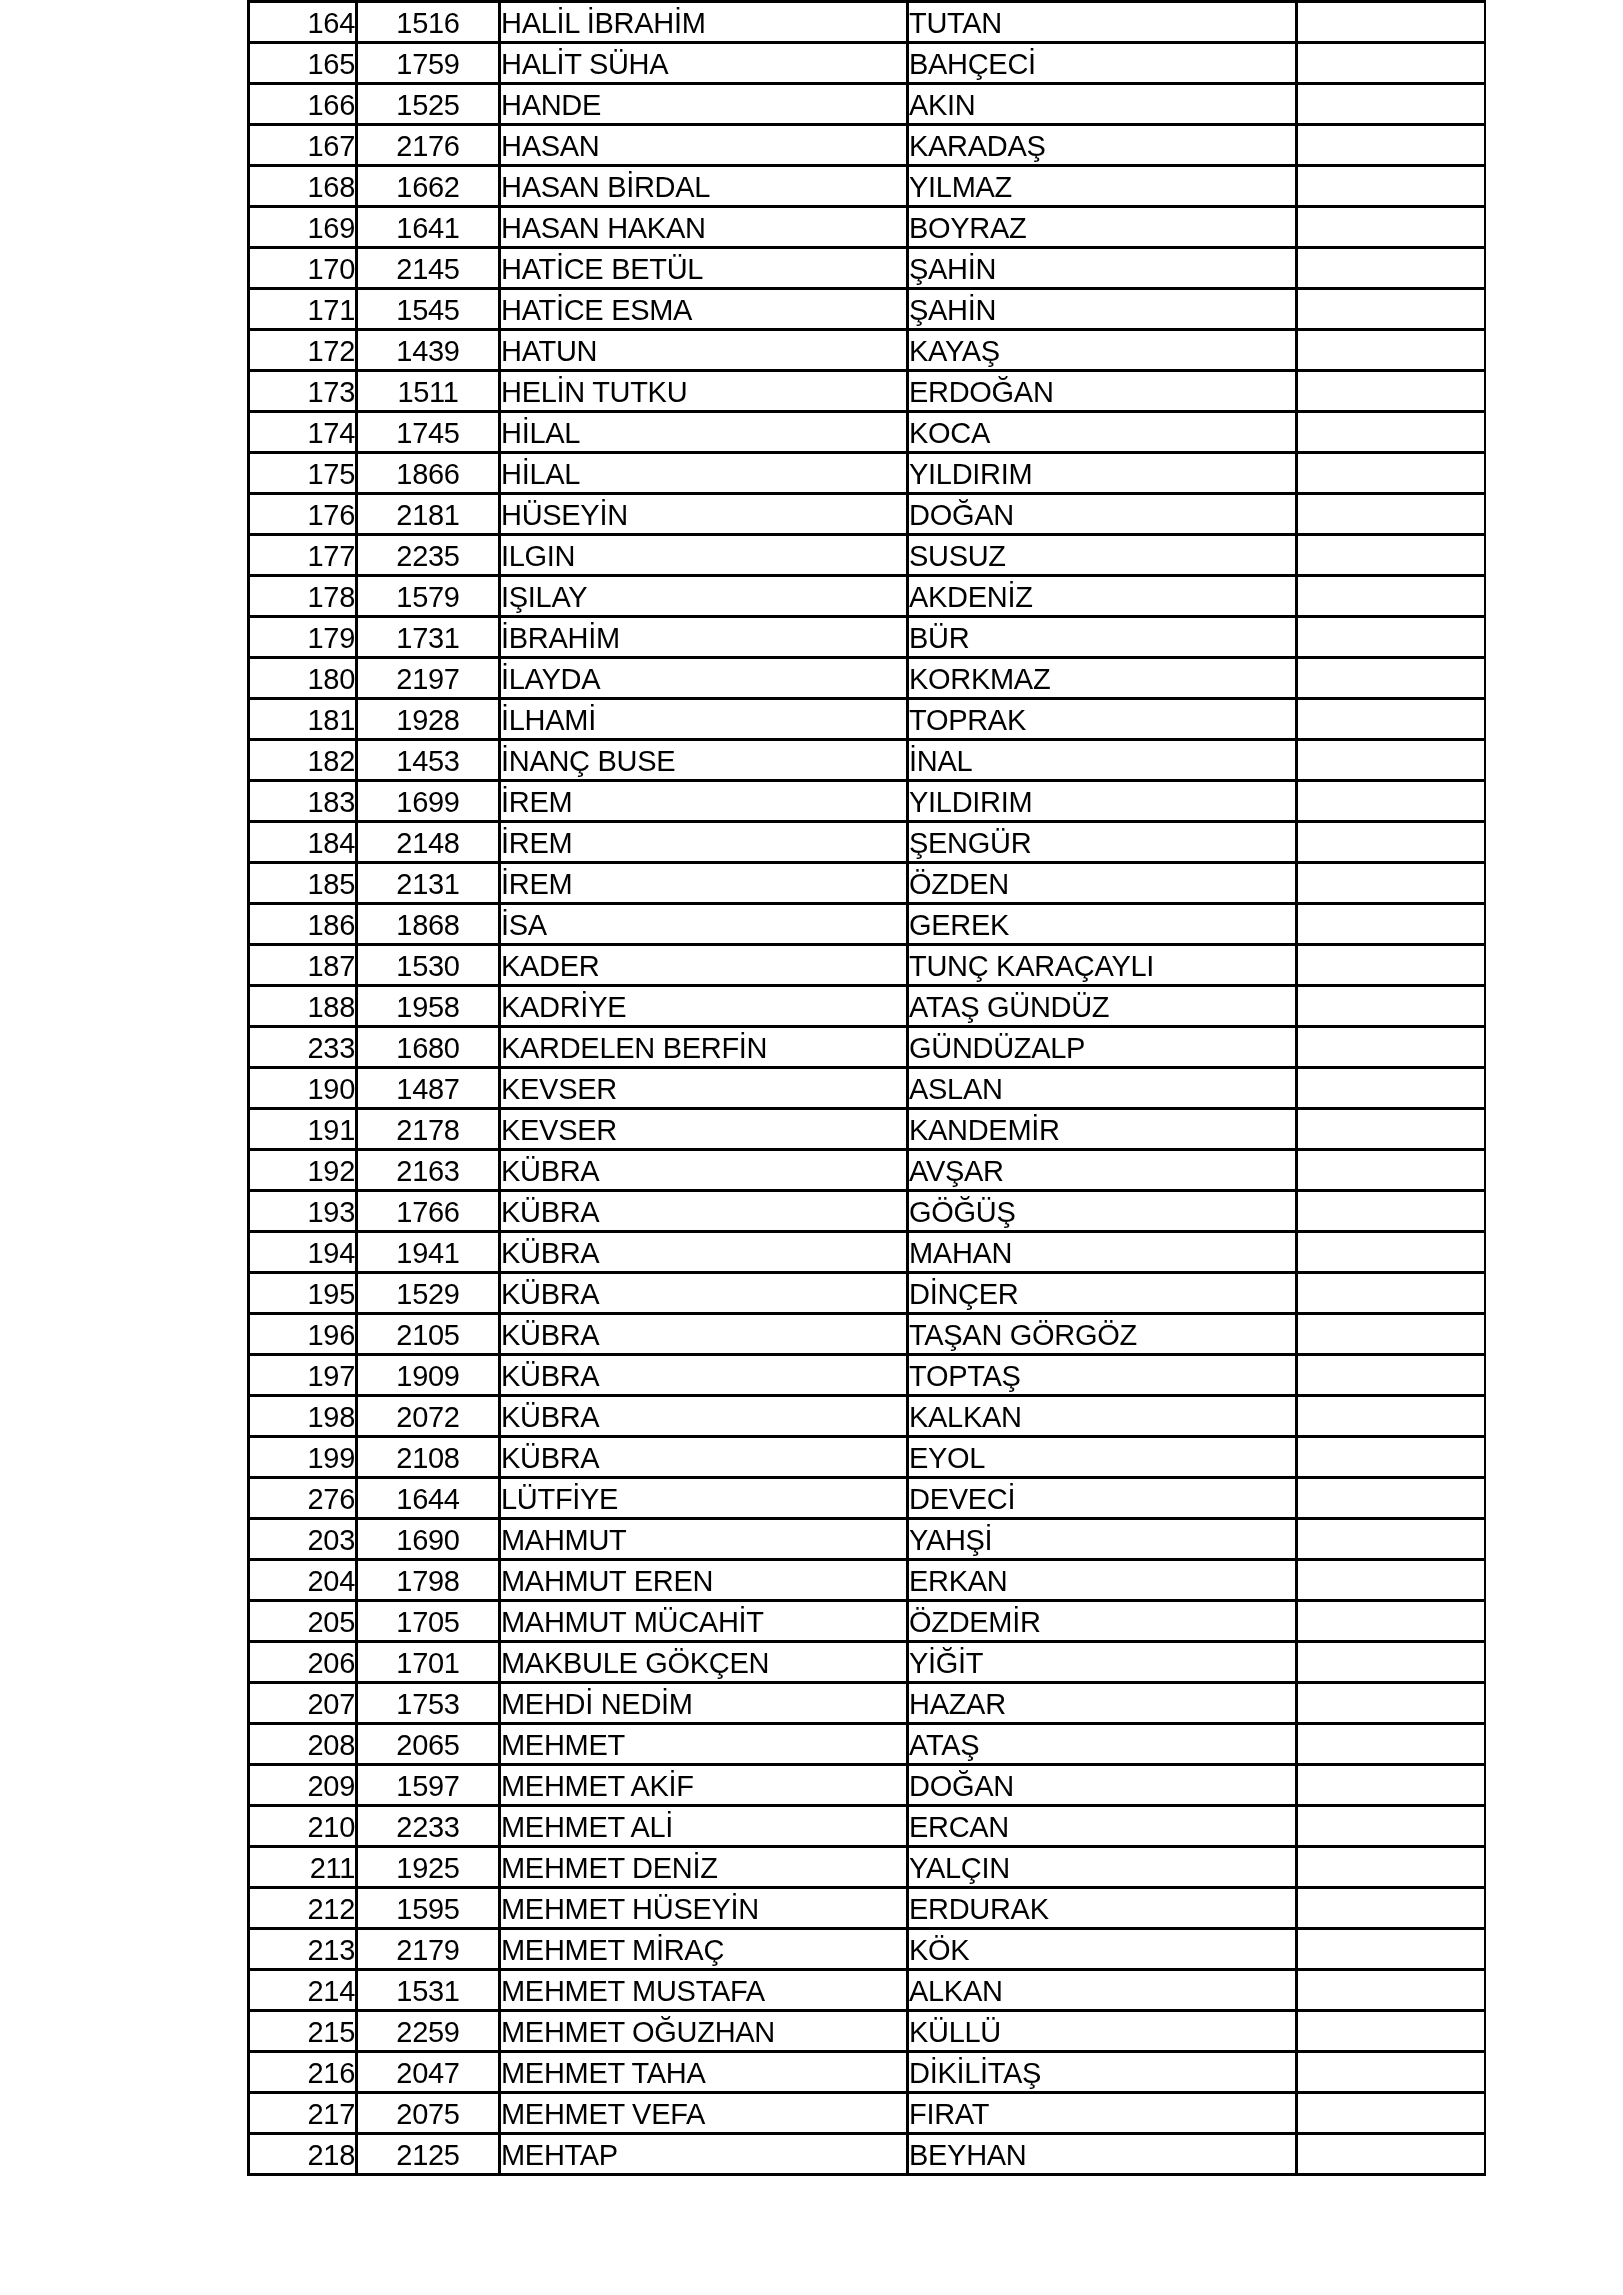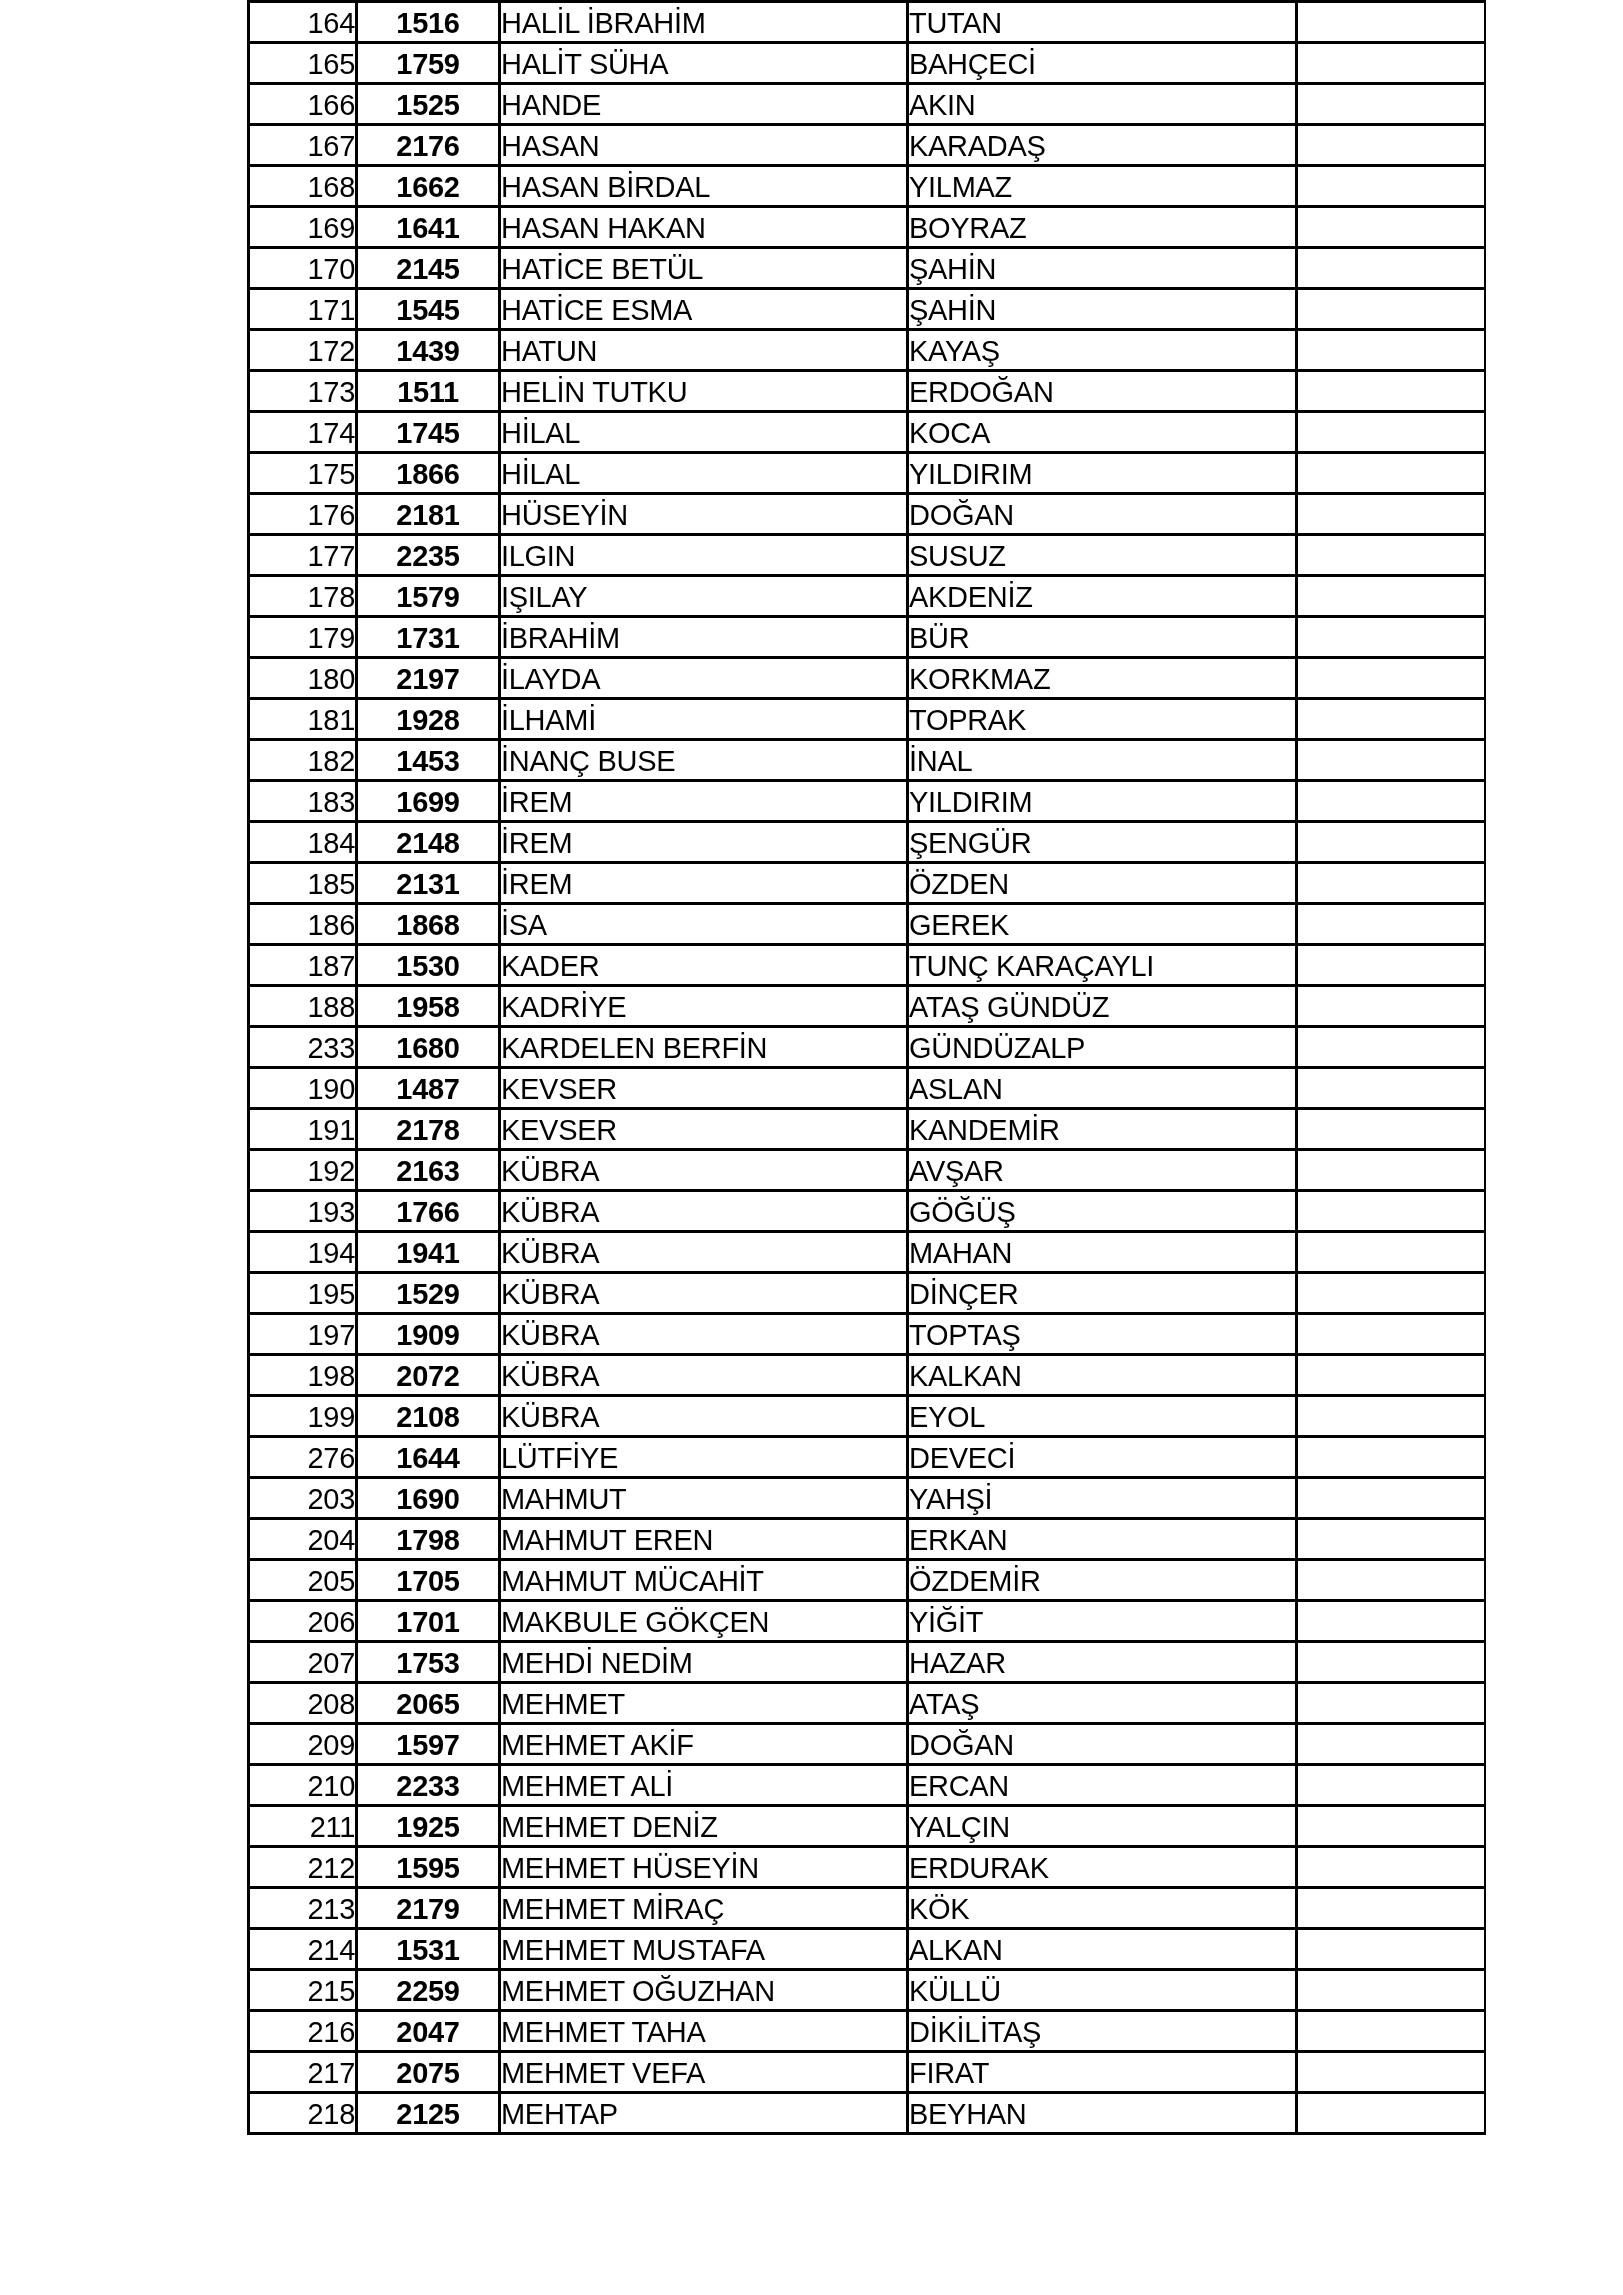--- a/index.html
+++ b/index.html
@@ -41,21 +41,20 @@
   }
   table.roster td:last-child {
     border-right-width: 2px;
   }
   td.col-no {
     text-align: right;
     padding-right: 7.9px;
   }
   td.col-id {
     text-align: center;
-    font-weight: bold;
   }
   td.col-first, td.col-last {
     text-align: left;
     padding-left: 5.9px;
   }
   td.col-empty {
     background: #ffffff;
   }
 </style>
 </head>
@@ -288,20 +287,27 @@
         <td class="col-empty"></td>
       </tr>
       <tr>
         <td class="col-no">195</td>
         <td class="col-id">1529</td>
         <td class="col-first">KÜBRA</td>
         <td class="col-last">DİNÇER</td>
         <td class="col-empty"></td>
       </tr>
       <tr>
+        <td class="col-no">196</td>
+        <td class="col-id">2105</td>
+        <td class="col-first">KÜBRA</td>
+        <td class="col-last">TAŞAN GÖRGÖZ</td>
+        <td class="col-empty"></td>
+      </tr>
+      <tr>
         <td class="col-no">197</td>
         <td class="col-id">1909</td>
         <td class="col-first">KÜBRA</td>
         <td class="col-last">TOPTAŞ</td>
         <td class="col-empty"></td>
       </tr>
       <tr>
         <td class="col-no">198</td>
         <td class="col-id">2072</td>
         <td class="col-first">KÜBRA</td>

